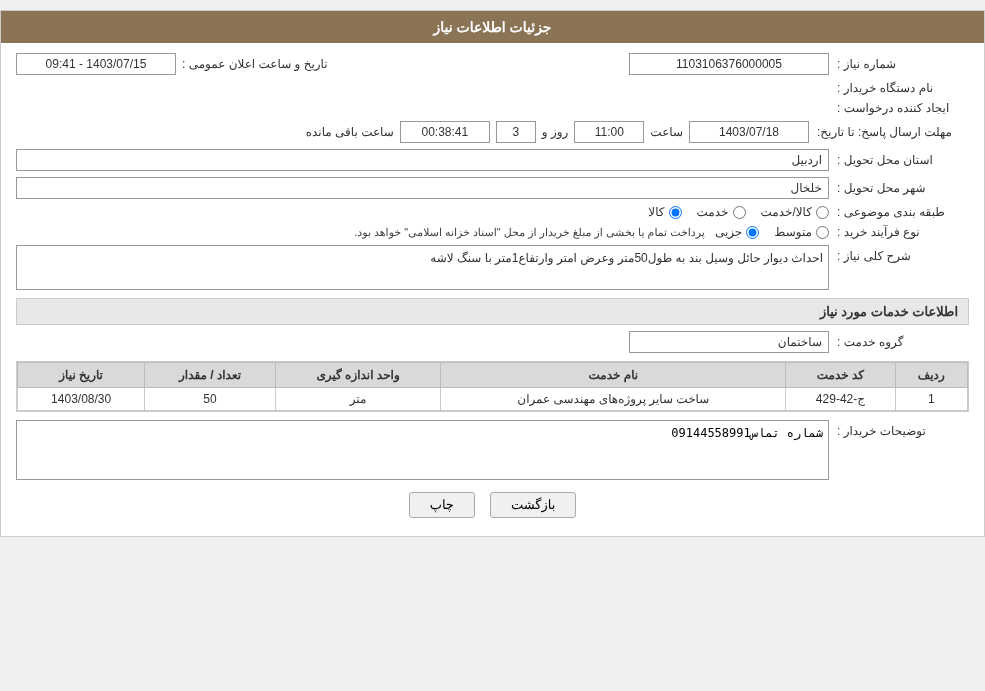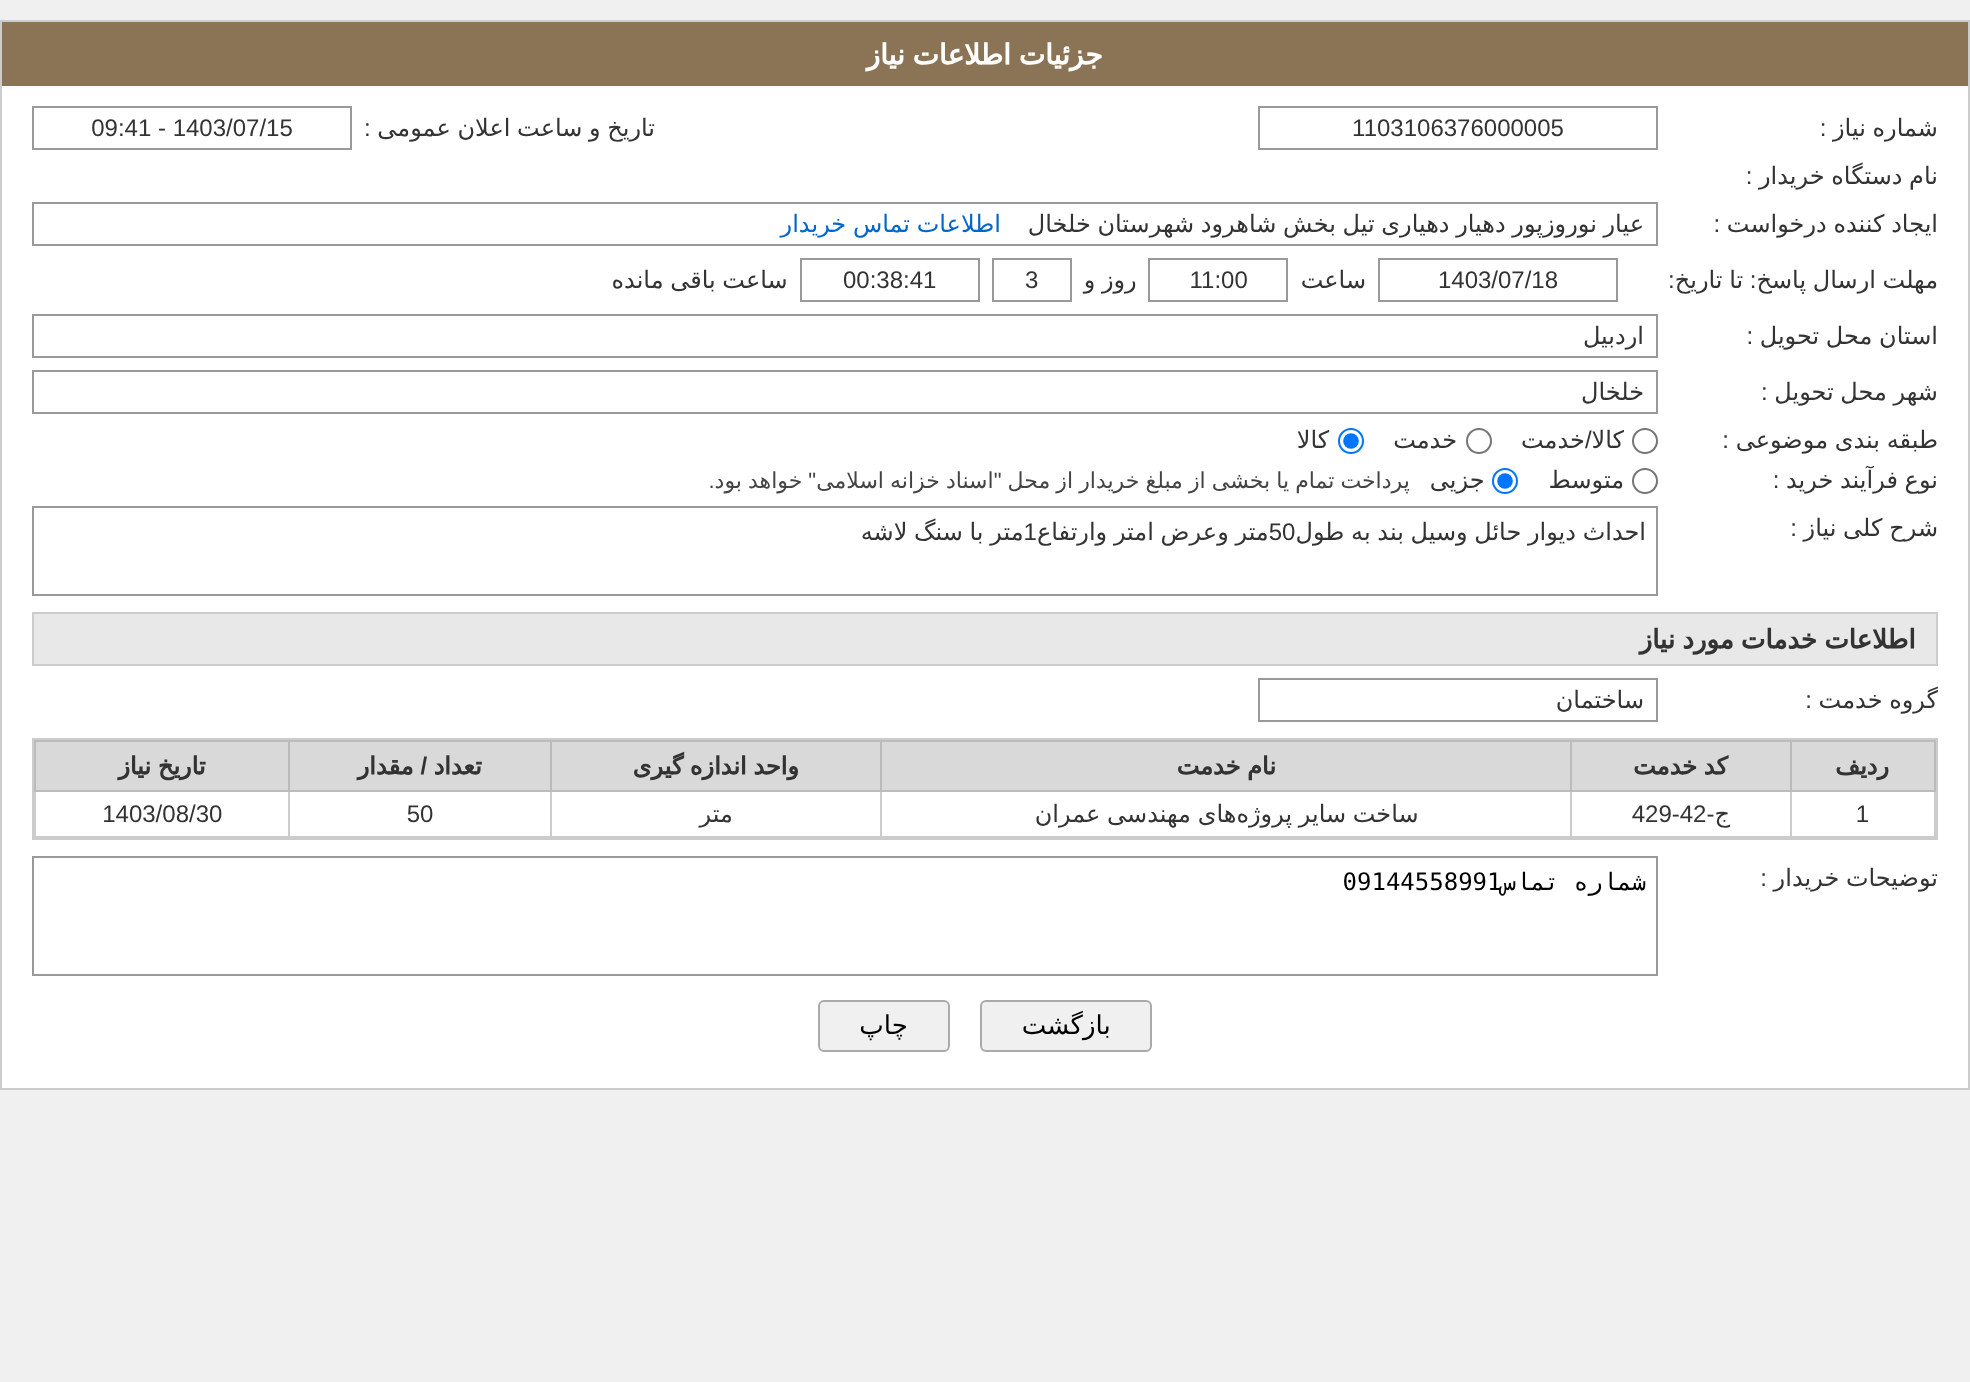--- a/index.html
+++ b/index.html
@@ -28,21 +28,21 @@
       padding: 10px 15px;
     }
     .row {
       display: flex;
       align-items: center;
       margin-bottom: 6px;
       direction: rtl;
     }
     .label {
       width: 140px;
-      text-align: right;
+      text-align: left;
       padding-left: 8px;
       font-size: 12px;
       white-space: nowrap;
       flex-shrink: 0;
     }
     .value-box {
       border: 1px solid #999;
       background: #fff;
       padding: 3px 6px;
       min-height: 22px;
@@ -180,25 +180,20 @@
       <span class="label" style="width:auto; padding-left:6px;">تاریخ و ساعت اعلان عمومی :</span>
       <div class="value-box" style="width:160px; text-align:center;">1403/07/15 - 09:41</div>
     </div>
 
     <div class="row">
       <span class="label">نام دستگاه خریدار :</span>
     </div>
 
     <div class="row">
       <span class="label">ایجاد کننده درخواست :</span>
-      <div class="value-box wide">
-        <span>عیار نوروزپور دهیار دهیاری تیل بخش شاهرود شهرستان خلخال</span>
-        <span style="margin-right:10px;"></span>
-        <span class="link-text">اطلاعات تماس خریدار</span>
-      </div>
     </div>
 
     <div class="row">
       <span class="label" style="width:160px;">مهلت ارسال پاسخ: تا تاریخ:</span>
       <div class="value-box" style="width:120px; text-align:center;">1403/07/18</div>
       <span style="padding: 0 6px;">ساعت</span>
       <div class="value-box" style="width:70px; text-align:center;">11:00</div>
       <span style="padding: 0 6px;">روز و</span>
       <div class="value-box" style="width:40px; text-align:center;">3</div>
       <div class="value-box" style="width:90px; text-align:center; margin-right:6px;">00:38:41</div>

